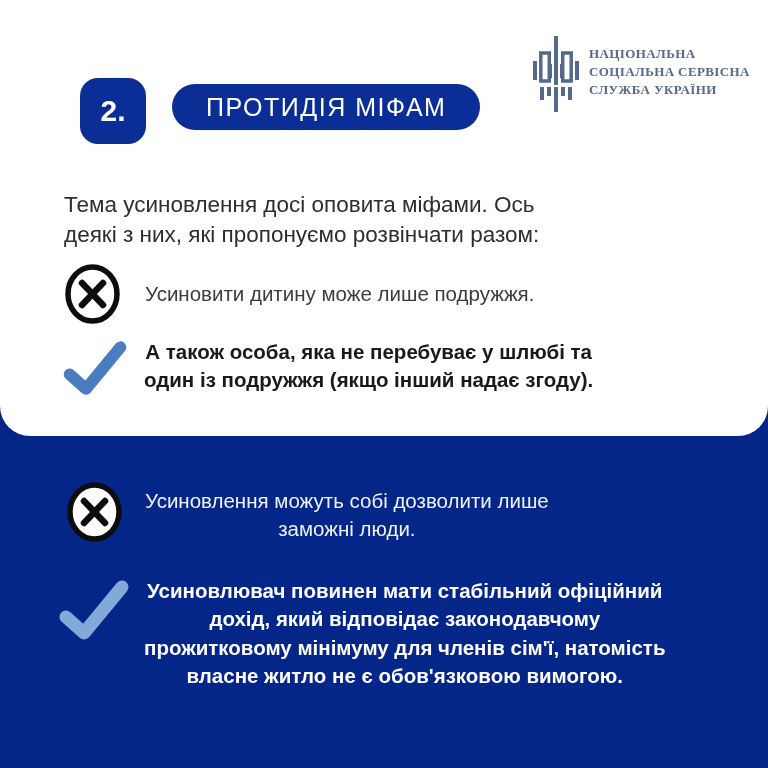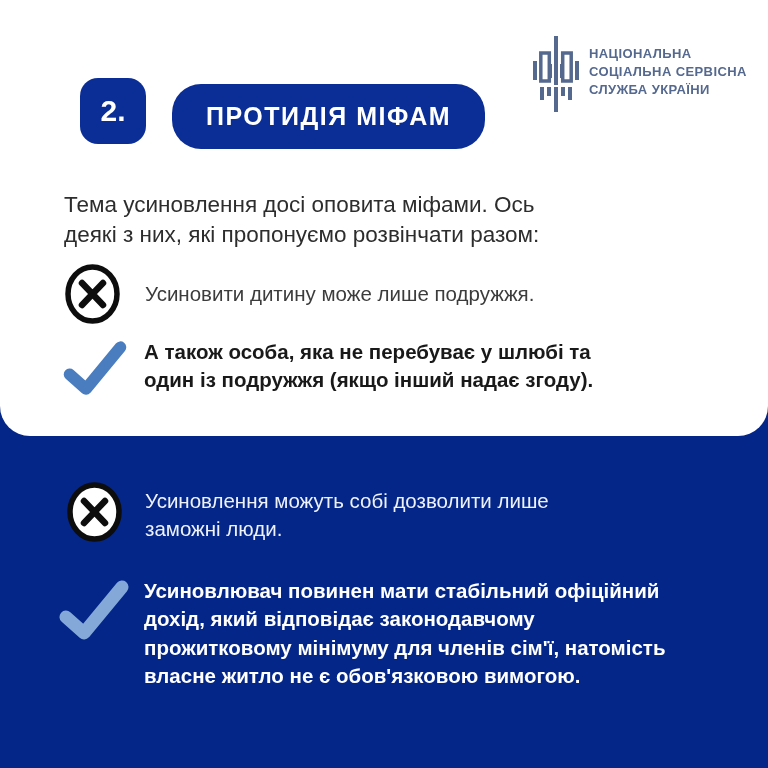--- a/index.html
+++ b/index.html
@@ -21,38 +21,38 @@
     position:absolute;left:0;top:0;width:768px;height:436px;
     background:#ffffff;border-radius:0 0 30px 30px;
   }
   .num-badge{
     position:absolute;left:80px;top:78px;width:66px;height:66px;
     background:var(--brand-blue);border-radius:18px;
     color:#fff;font-size:30px;font-weight:bold;
     display:flex;align-items:center;justify-content:center;
   }
   .title-pill{
-    position:absolute;left:172px;top:84px;height:65px;
+    position:absolute;left:172px;top:84px;height:46px;
     background:var(--brand-blue);border-radius:29px;
-    color:#fff;font-size:25px;font-weight:bold;letter-spacing:1.5px;
+    color:#fff;font-size:25px;font-weight:normal;letter-spacing:1.5px;
     display:flex;align-items:center;padding:0 34px;white-space:nowrap;
   }
   .logo{
     position:absolute;left:533px;top:36px;display:flex;align-items:flex-start;
   }
   .logo-text{
     margin-left:10px;margin-top:9px;
     color:var(--logo-slate);font-size:13px;font-weight:600;
-    line-height:1.38;letter-spacing:.4px;white-space:pre-line;
+    line-height:1.38;letter-spacing:.4px;white-space:pre-line;font-family:Liberation Serif, serif;
   }
   .intro{
     position:absolute;left:64px;top:190px;
     color:var(--ink);font-size:22.5px;line-height:1.33;white-space:pre-line;
   }
-  .row{position:absolute;display:flex;}
+  .row{position:absolute;display:flex;text-align:center;}
   .row .txt{white-space:pre-line;font-size:20.5px;line-height:1.38;}
   .row-myth1{left:64px;top:263px;align-items:center;}
   .row-myth1 .txt{margin-left:24px;color:#3c3c3c;}
   .row-fact1{left:62px;top:334px;}
   .row-fact1 .check{margin-top:6px;}
   .row-fact1 .txt{margin-left:16px;margin-top:4px;color:#191919;font-weight:bold;}
   .row-myth2{left:66px;top:481px;}
   .row-myth2 .txt{margin-left:22px;margin-top:6px;color:#eef2fa;}
   .row-fact2{left:58px;top:562px;margin-top:9px;}
   .row-fact2 .check{margin-top:8px;}

